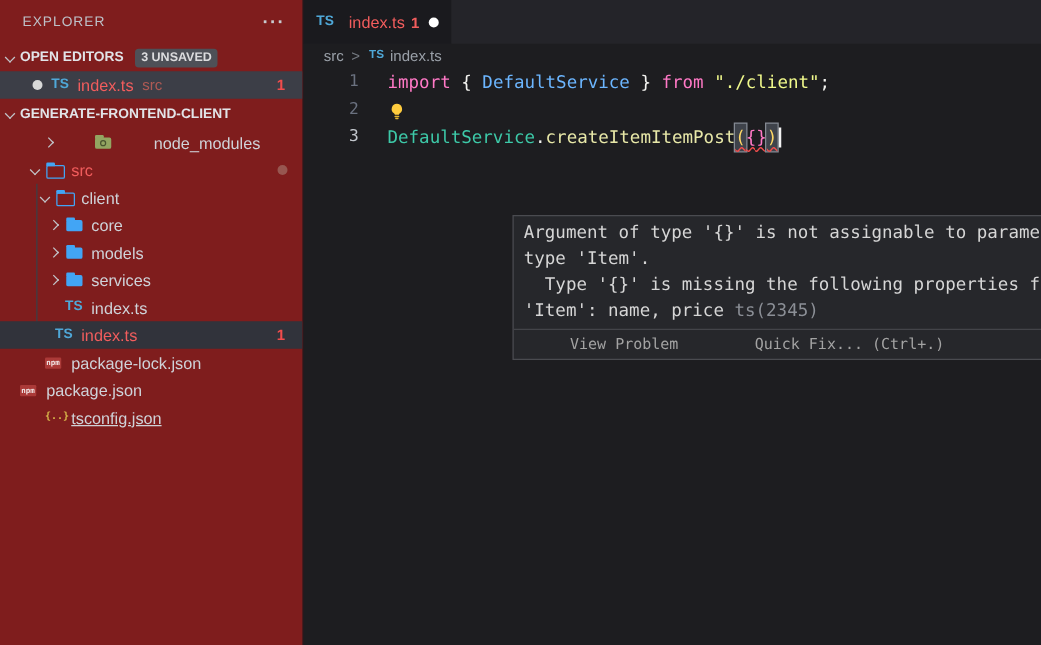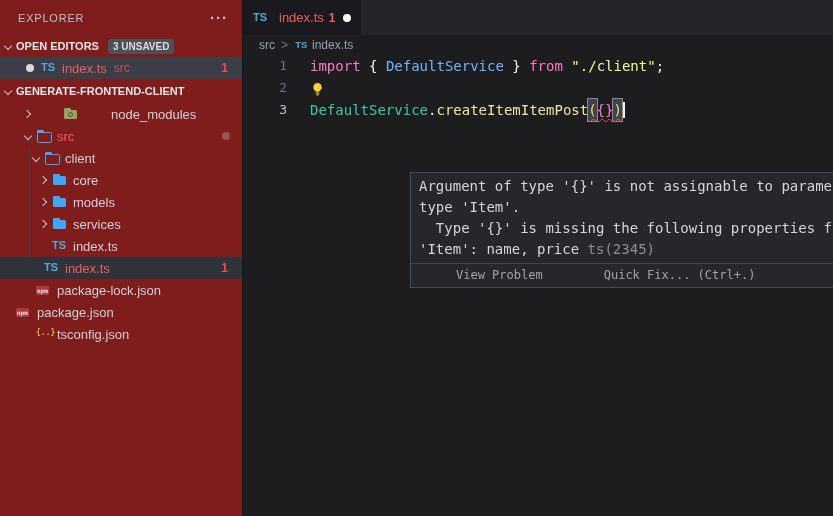--- a/index.html
+++ b/index.html
@@ -114,21 +114,21 @@
       <span class="errbadge">1</span>
     </div>
 
     <div class="section-header tall">
       <span class="twisty down"></span>
       <span>GENERATE-FRONTEND-CLIENT</span>
     </div>
 
     <div class="tree">
       <div class="guide"></div>
-    <div class="tree-row" style="padding-left: 20px; gap: 27px;">
+    <div class="tree-row" style="padding-left: 32px; gap: 27px;">
           <span class="twisty right"></span>
           <span class="icon folder-npm">
             <i class="emblem"></i>
           </span>
           <span class="tree-label">node_modules</span>
         </div>
         <div class="tree-row" style="padding-left: 20px;">
           <span class="twisty down"></span>
           <span class="icon folder-open"></span>
           <span class="tree-label error">src</span>
@@ -168,21 +168,21 @@
         <div class="tree-row" style="padding-left: 20px;">
           <span class="twisty none"></span>
           <span class="icon npm"></span>
           <span class="tree-label">package-lock.json</span>
         </div>
         <div class="tree-row" style="">
           <span class="twisty none"></span>
           <span class="icon npm"></span>
           <span class="tree-label">package.json</span>
         </div>
-        <div class="tree-row" style="padding-left: 20px;">
+        <div class="tree-row" style="padding-left: 20px; text-decoration: underline;">
           <span class="twisty none"></span>
           <span class="icon json"></span>
           <span class="tree-label">tsconfig.json</span>
         </div>
       </div>
   </div>
 
   <div class="editor">
     <div class="tabs">
       <div class="tab">

